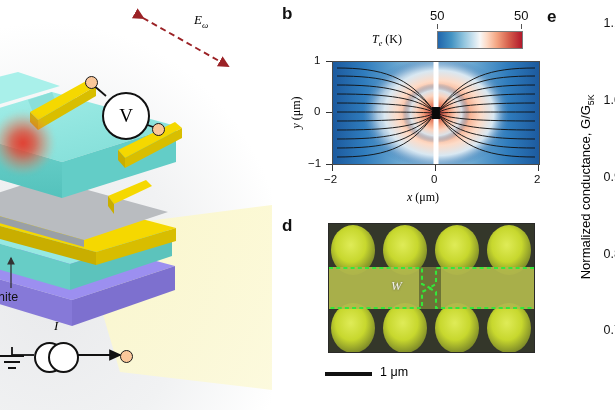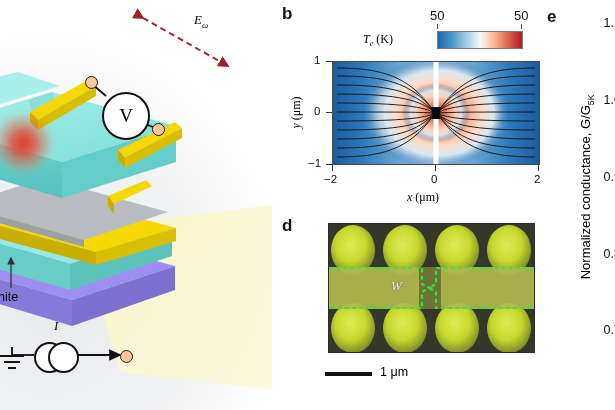--- a/index.html
+++ b/index.html
@@ -181,21 +181,21 @@
     <line x1="0" y1="356" x2="24" y2="356" stroke="#111" stroke-width="2"></line>
     <line x1="4" y1="362" x2="20" y2="362" stroke="#111" stroke-width="2"></line>
     <line x1="8" y1="368" x2="16" y2="368" stroke="#111" stroke-width="2"></line>
   </svg>
   <div class="node" style="left:120px;top:350px;"></div>
 </div>
 
 <div id="panel-b">
   <div class="panel-letter" style="left:10px;top:5px;">b</div>
 
-  <div class="cbar-title" style="left:91px;top:32px;">
+  <div class="cbar-title" style="left:100px;top:32px;">
     <span>T</span><sub>e</sub><span style="font-style:normal;"> (K)</span>
   </div>
   <div id="cbar"></div>
   <div class="cbar-tick" style="left:165px;top:24px;"></div>
   <div class="cbar-tick" style="left:249px;top:24px;"></div>
   <div class="cbar-num" style="left:158px;top:8px;">50</div>
   <div class="cbar-num" style="left:242px;top:8px;">50</div>
 
   <div id="plotb">
     <svg width="206" height="102" viewBox="0 0 206 102" preserveAspectRatio="none" style="position:absolute;left:0;top:0;">

